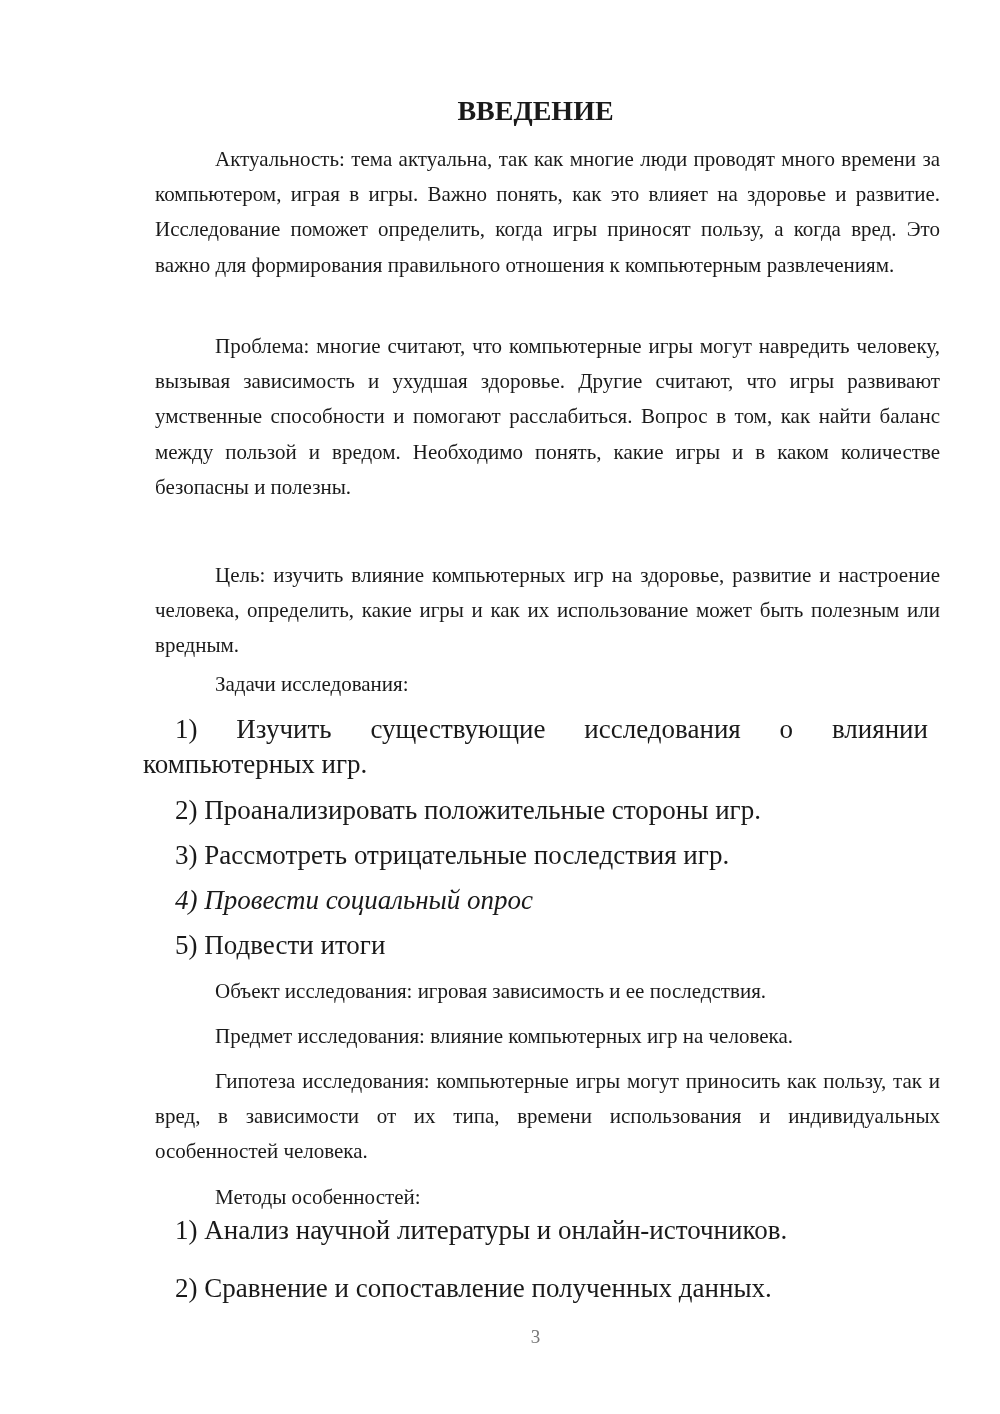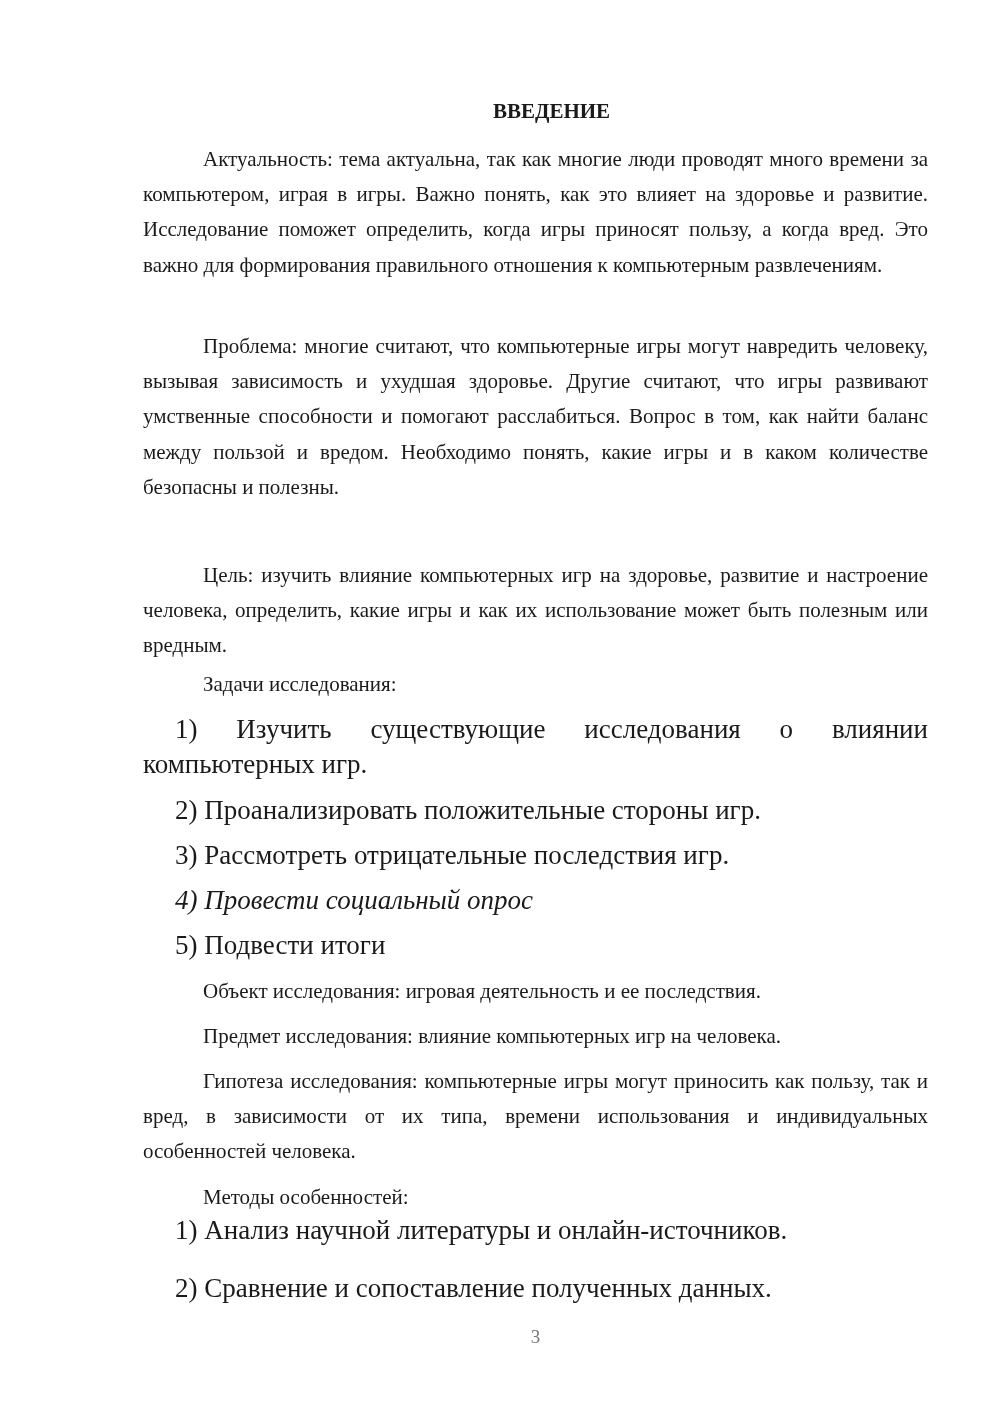--- a/index.html
+++ b/index.html
@@ -17,30 +17,30 @@
   }
   .page {
     position: absolute;
     left: 143px;
     top: 0;
     width: 785px;
   }
   .title {
     position: absolute;
     top: 97px;
-    left: 16px;
+    left: 0;
     width: 785px;
     text-align: center;
     font-weight: bold;
-    font-size: 21px;
+    font-size: 28px;
     line-height: 28px;
   }
   .para {
     position: absolute;
-    left: 0;
+    left: 12px;
     width: 785px;
     font-size: 21px;
     line-height: 35.2px;
     text-align: justify;
     margin: 0;
   }
   .indent { text-indent: 60px; }
   .list-item {
     position: absolute;
     left: 0;
@@ -76,21 +76,21 @@
   <p class="para indent" style="top:550px;margin-top:8px;">Цель: изучить влияние компьютерных игр на здоровье, развитие и настроение человека, определить, какие игры и как их использование может быть полезным или вредным.</p>
 
   <p class="para indent" style="top:667px;">Задачи исследования:</p>
 
   <p class="list-item" style="top:712px;">1) Изучить существующие исследования о влиянии компьютерных игр.</p>
   <p class="list-item" style="top:793px;">2) Проанализировать положительные стороны игр.</p>
   <p class="list-item" style="top:838px;">3) Рассмотреть отрицательные последствия игр.</p>
   <p class="list-item" style="top:883px;font-style:italic;">4) Провести социальный опрос</p>
   <p class="list-item" style="top:928px;">5) Подвести итоги</p>
 
-  <p class="para indent" style="top:974px;">Объект исследования: игровая деятельность и ее последствия.</p>
+  <p class="para indent" style="top:974px;">Объект исследования: игровая зависимость и ее последствия.</p>
 
   <p class="para indent" style="top:1019px;">Предмет исследования: влияние компьютерных игр на человека.</p>
 
   <p class="para indent" style="top:1064px;">Гипотеза исследования: компьютерные игры могут приносить как пользу, так и вред, в зависимости от их типа, времени использования и индивидуальных особенностей человека.</p>
 
   <p class="para indent" style="top:1180px;">Методы особенностей:</p>
 
   <p class="list-item" style="top:1192px;margin-top:21px;">1) Анализ научной литературы и онлайн-источников.</p>
   <p class="list-item" style="top:1271px;">2) Сравнение и сопоставление полученных данных.</p>
 

